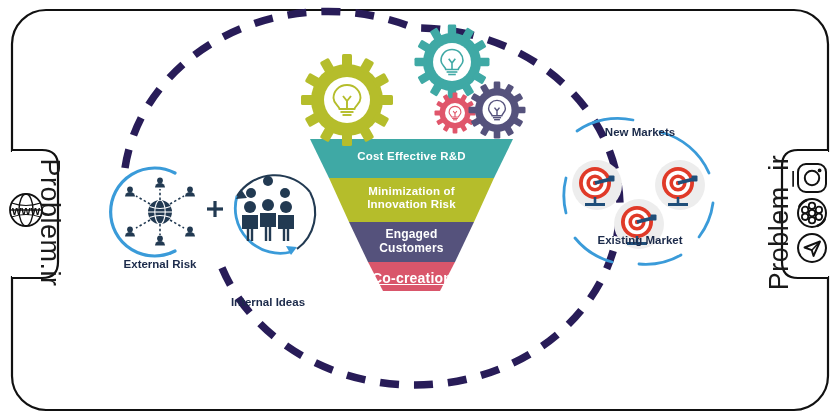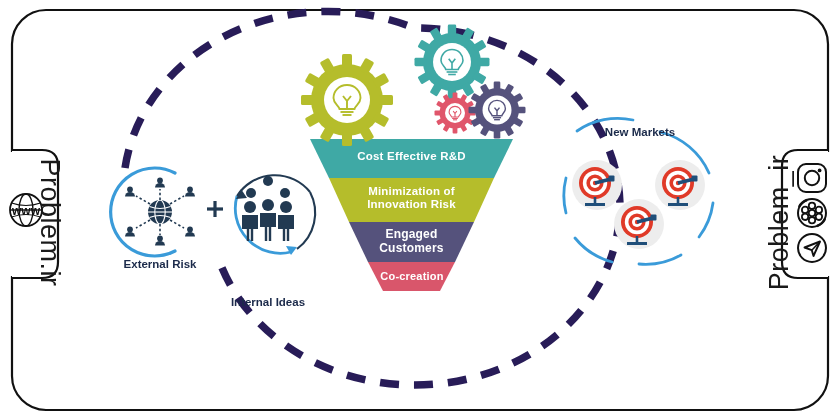--- a/index.html
+++ b/index.html
@@ -349,23 +349,24 @@
         </g>
       </g>
     </g>
   </svg>
 
   <div class="band-label" style="left:311px; top:150px; width:201px; font-size:11.5px;">Cost Effective R&amp;D</div>
   <div class="band-label" style="left:331px; top:185px; width:161px; font-size:11.5px;">Minimization of
 Innovation Risk</div>
   <div class="band-label" style="left:350px; top:228px; width:123px; font-size:12px;">Engaged
 Customers</div>
-  <div class="band-label" style="left:369px; top:270px; width:86px; font-size:11px;">Co-creation</div>
+  <div class="band-label" style="left:369px; top:270px; width:86px; font-size:14px;text-decoration:underline;">Co-creation</div>
 
   <div class="cap-label" style="left:110px; top:258px; width:100px;">External Risk</div>
   <div class="cap-label" style="left:218px; top:256px; width:100px;margin-top:40px;">Internal Ideas</div>
 
   <div class="mk-label" style="left:580px; top:126px; width:120px;text-align:center;">New Markets</div>
+  <div class="mk-label" style="left:577px; top:234px; width:126px;">Existing Market</div>
 
   <div class="side-text" style="left:-15px; top:207px; transform-origin:center center; transform:rotate(90deg);">Problem.ir</div>
   <div class="side-text" style="left:712px; top:207px; transform-origin:center center; transform:rotate(-90deg);">Problem_ir</div>
 
 </div>
 
 </body></html>

